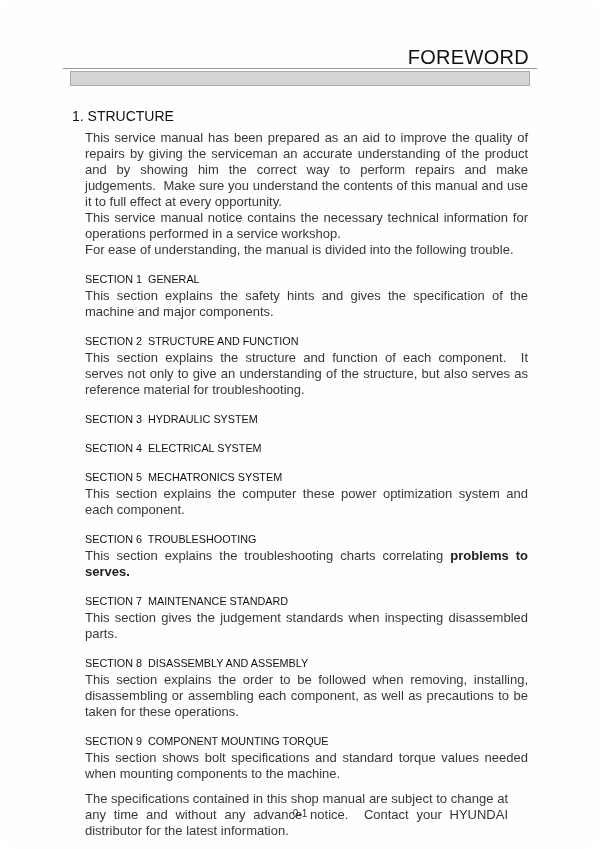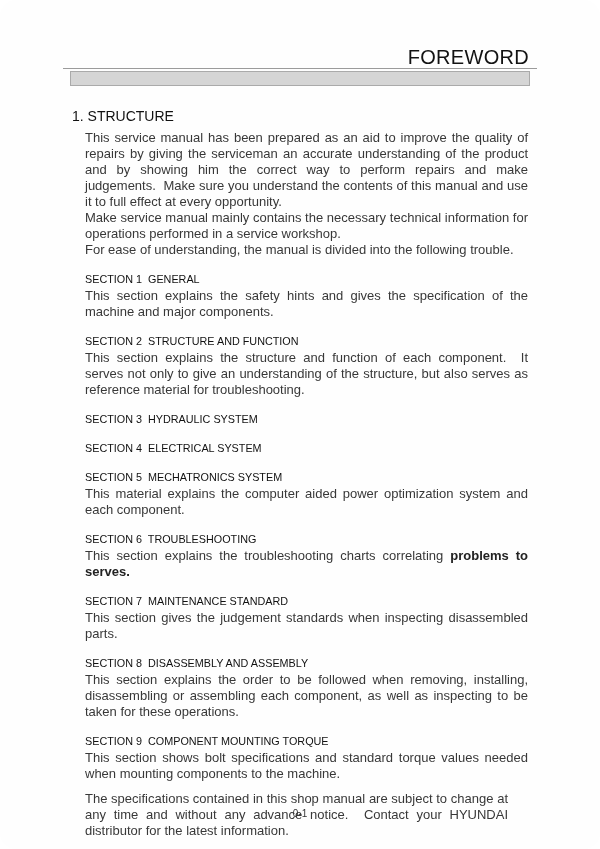--- a/index.html
+++ b/index.html
@@ -95,21 +95,21 @@
   <div class="header-bar"></div>
 
   <div class="content">
 
     <div class="structure-heading">1.  STRUCTURE</div>
 
     <div class="intro">
 
         <div class="para">This service manual has been prepared as an aid to improve the quality of repairs by giving the serviceman an accurate understanding of the product and by showing him the correct way to perform repairs and make judgements.&nbsp; Make sure you understand the contents of this manual and use it to full effect at every opportunity.</div>
 
-        <div class="para">Make service manual mainly contains the necessary technical information for operations performed in a service workshop.</div>
+        <div class="para">This service manual notice contains the necessary technical information for operations performed in a service workshop.</div>
 
         <div class="para">For ease of understanding, the manual is divided into the following trouble.</div>
       </div>
 
     <div class="sections">
 
         <div class="section">
           <div class="section-title">SECTION 1&nbsp; GENERAL</div>
           <div class="para">
             <span>This section explains the safety hints and gives the specification of the machine and major components.</span><span class="emph"></span>
@@ -127,42 +127,42 @@
           <div class="section-title">SECTION 3&nbsp; HYDRAULIC SYSTEM</div>
         </div>
 
         <div class="section">
           <div class="section-title">SECTION 4&nbsp; ELECTRICAL SYSTEM</div>
         </div>
 
         <div class="section">
           <div class="section-title">SECTION 5&nbsp; MECHATRONICS SYSTEM</div>
           <div class="para">
-            <span>This material explains the computer aided power optimization system and each component.</span><span class="emph"></span>
+            <span>This section explains the computer these power optimization system and each component.</span><span class="emph"></span>
           </div>
         </div>
 
         <div class="section">
           <div class="section-title">SECTION 6&nbsp; TROUBLESHOOTING</div>
           <div class="para">
             <span>This section explains the troubleshooting charts correlating </span><span class="emph">problems to serves.</span>
           </div>
         </div>
 
         <div class="section">
           <div class="section-title">SECTION 7&nbsp; MAINTENANCE STANDARD</div>
           <div class="para">
             <span>This section gives the judgement standards when inspecting disassembled parts.</span><span class="emph"></span>
           </div>
         </div>
 
         <div class="section">
           <div class="section-title">SECTION 8&nbsp; DISASSEMBLY AND ASSEMBLY</div>
           <div class="para">
-            <span>This section explains the order to be followed when removing, installing, disassembling or assembling each component, as well as inspecting to be taken for these operations.</span><span class="emph"></span>
+            <span>This section explains the order to be followed when removing, installing, disassembling or assembling each component, as well as precautions to be taken for these operations.</span><span class="emph"></span>
           </div>
         </div>
 
         <div class="section">
           <div class="section-title">SECTION 9&nbsp; COMPONENT MOUNTING TORQUE</div>
           <div class="para">
             <span>This section shows bolt specifications and standard torque values needed when mounting components to the machine.</span><span class="emph"></span>
           </div>
         </div>
       </div>

